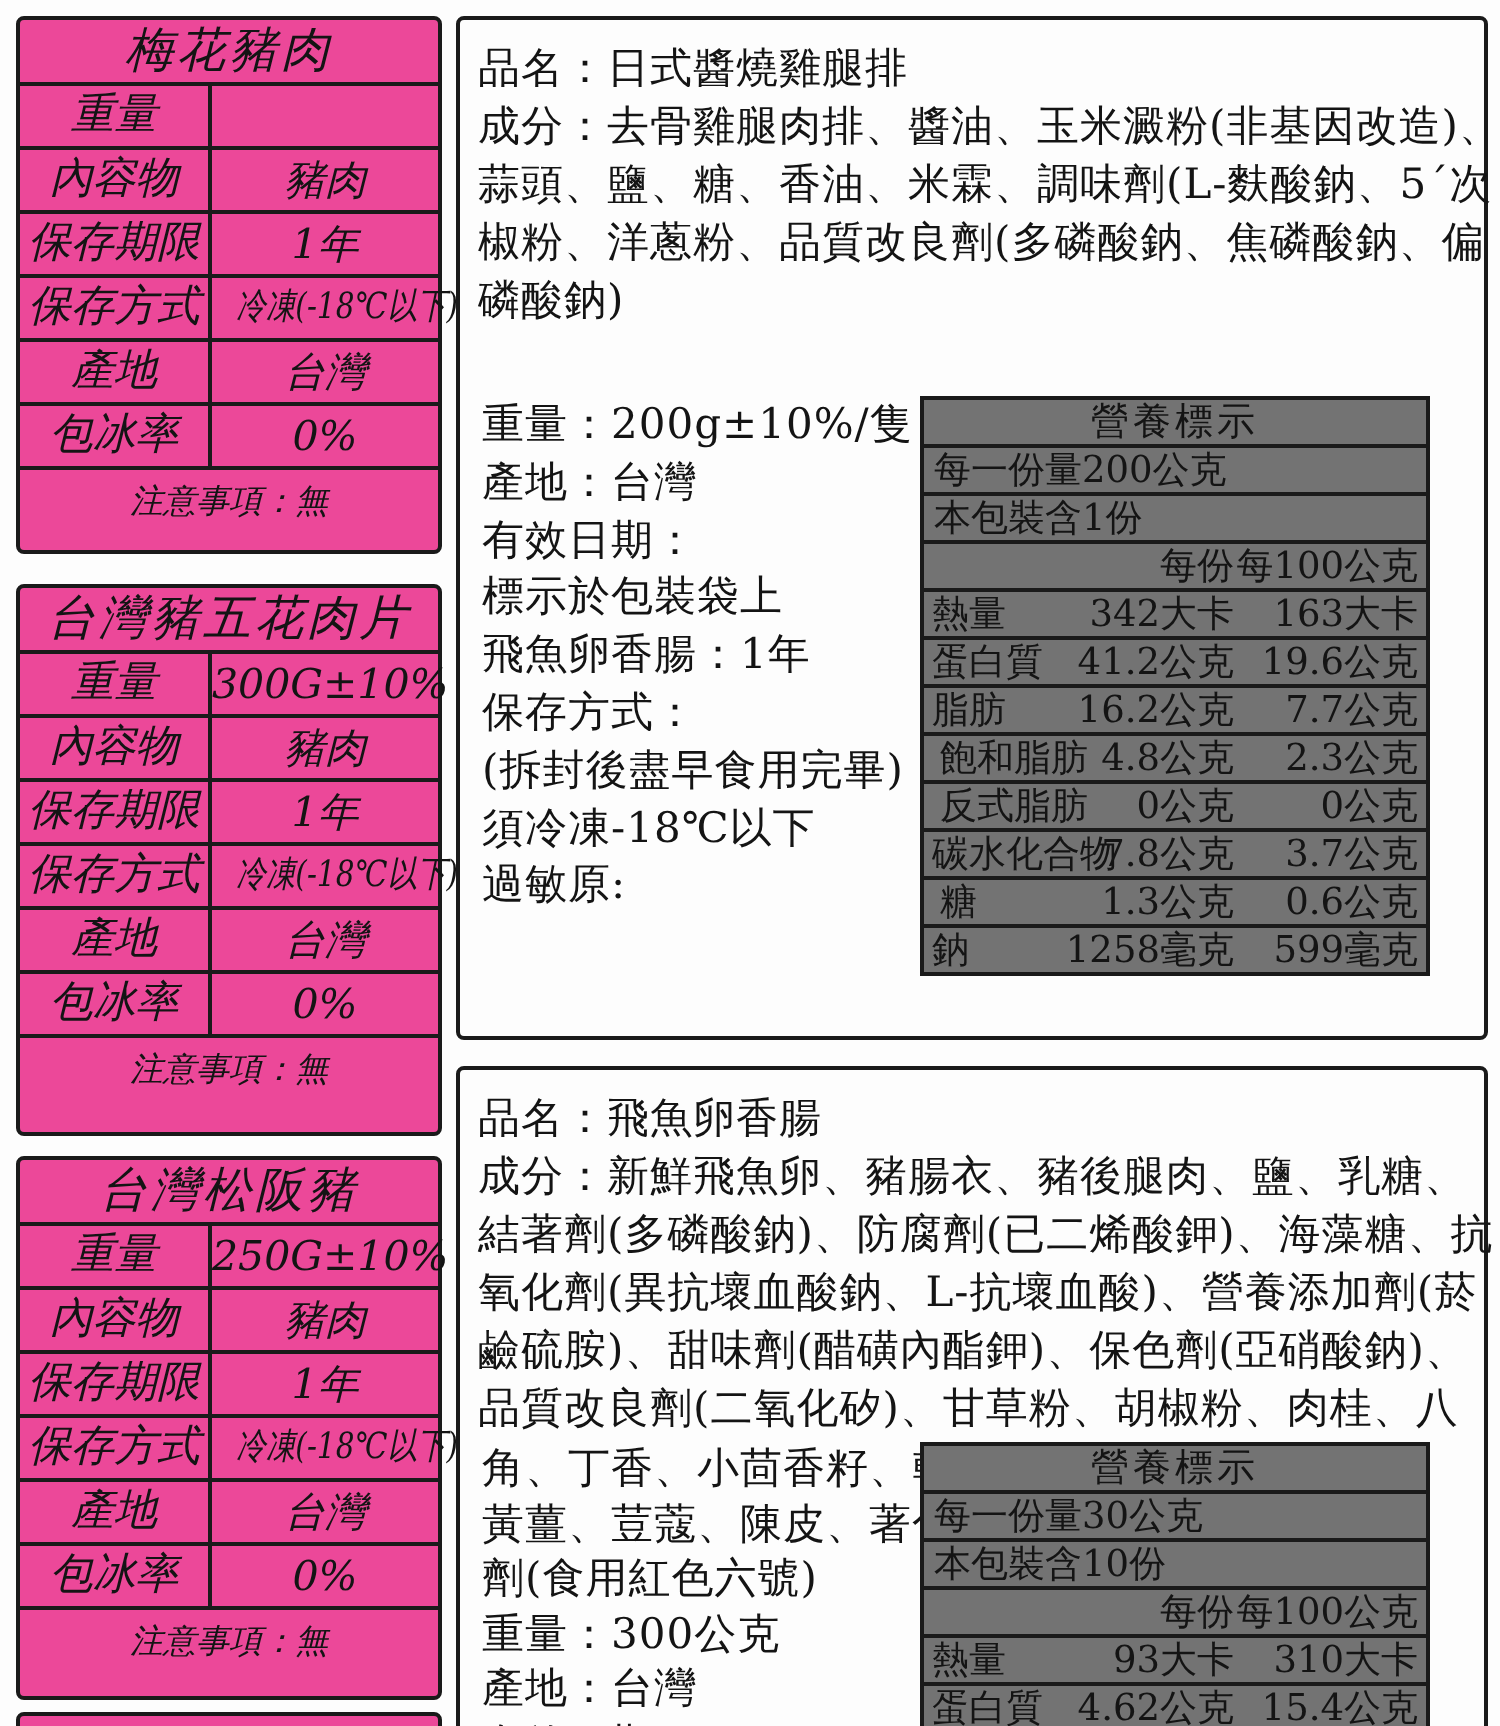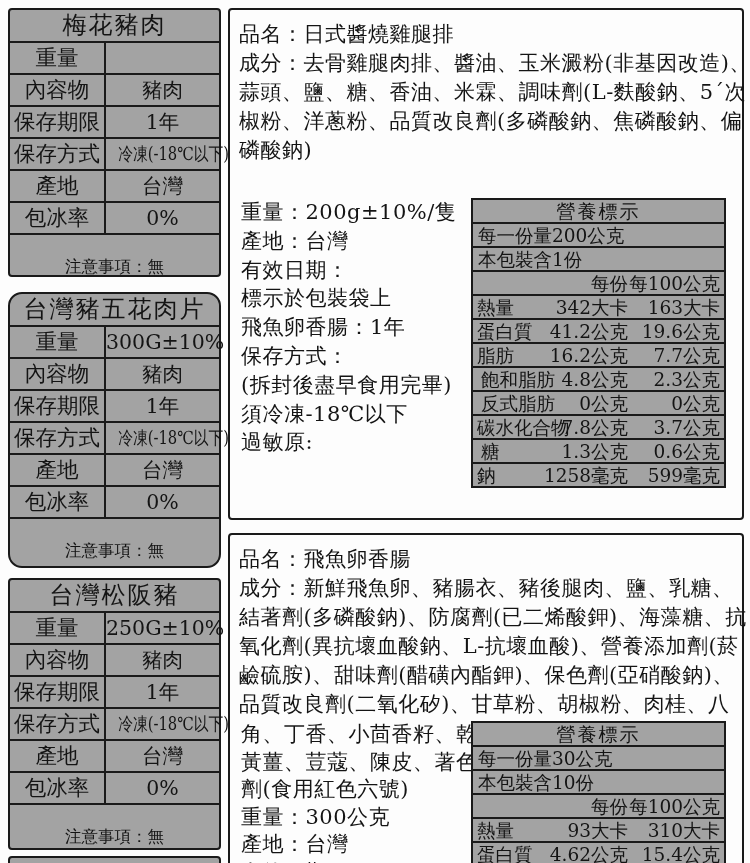--- a/index.html
+++ b/index.html
@@ -5,52 +5,52 @@
   html,body { margin:0; padding:0; background:#fff; }
   .page {
     position:relative; width:750px; height:863px; overflow:hidden;
     background:#fdfdfd; color:#141414;
     font-family:"DejaVu Serif","Liberation Serif",serif;
   }
   
   .spec-table {
     position:absolute; left:8px; width:209px;
     border:2.5px solid #1a1a1a; border-radius:4px;
-    display:flex; flex-direction:column; background:#a3a3a3;
+    display:flex; flex-direction:column; background:#ec4899;font-style:italic;
   }
   .st-title {
     flex:0 0 30px; line-height:31px; border-bottom:2.5px solid #1a1a1a;
     text-align:center; font-size:24px; letter-spacing:2px; white-space:nowrap;
   }
   .st-row { flex:0 0 30px; display:flex; border-bottom:2.5px solid #1a1a1a; }
   .st-label {
     flex:0 0 94px; border-right:2.5px solid #1a1a1a;
     text-align:center; font-size:21.5px; line-height:30px; white-space:nowrap;
   }
   .st-value { flex:1; text-align:center; font-size:20.5px; line-height:30px; white-space:nowrap; }
   .st-value.condensed { font-size:18px; transform:scaleX(0.82); transform-origin:50% 50%; }
-  .st-notes { flex:1 1 auto; text-align:center; font-size:16.5px; padding-top:5px;margin-top:16px; }
+  .st-notes { flex:1 1 auto; text-align:center; font-size:16.5px; padding-top:5px; }
   .stub { height:46px; }
   
   .rbox {
     position:absolute; left:228px; width:512px;
     border:2.5px solid #1a1a1a; border-radius:4px; background:#fdfdfd;
   }
   #box1 { top:8px; height:508px; }
   #box2 { top:533px; height:345px; }
   .para { padding:10px 6px 0 9px; }
   .para > div { font-size:21px; line-height:29px; white-space:nowrap; letter-spacing:0.5px; }
   .details { position:absolute; left:11px; top:188px; }
   .details > div { font-size:21px; line-height:28.8px; white-space:nowrap; letter-spacing:0.5px; }
   .wrapped { position:absolute; left:11px; top:186px; }
   .wrapped > div { font-size:21px; line-height:27.5px; white-space:nowrap; letter-spacing:0.5px; }
   
   .nutri {
-    position:absolute; left:241px; width:251px;
-    border:2.5px solid #1a1a1a; background:#a3a3a3; font-size:18.5px;
+    position:absolute; left:230px; width:251px;
+    border:2.5px solid #1a1a1a; background:#737373; font-size:18.5px;
   }
   #box1 .nutri { top:188px; }
   #box2 .nutri { top:186px; }
   .n-title { text-align:center; height:22px; line-height:23px; border-bottom:2px solid #1a1a1a; font-size:19px; letter-spacing:2px; }
   .n-full  { height:22px; line-height:23px; border-bottom:2px solid #1a1a1a; padding-left:5px; white-space:nowrap; }
   .n-row   { position:relative; height:22px; line-height:23px; border-bottom:2px solid #1a1a1a; }
   .n-row:last-child { border-bottom:none; }
   .n-label { padding-left:4px; white-space:nowrap; }
   .n-label.ind { padding-left:8px; }
   .n-v1 { position:absolute; top:0; right:96px; white-space:nowrap; }
@@ -82,21 +82,21 @@
       <div class="st-label">產地</div>
       <div class="st-value">台灣</div>
     </div>
     <div class="st-row">
       <div class="st-label">包冰率</div>
       <div class="st-value">0%</div>
     </div>
     <div class="st-notes">注意事項：無</div>
   </div>
 
-  <div class="spec-table" style="top:292px;height:272px;border-radius:14px;">
+  <div class="spec-table" style="top:292px;height:272px;">
     <div class="st-title">台灣豬五花肉片</div>
     <div class="st-row">
       <div class="st-label">重量</div>
       <div class="st-value">300G±10%</div>
     </div>
     <div class="st-row">
       <div class="st-label">內容物</div>
       <div class="st-value">豬肉</div>
     </div>
     <div class="st-row">

